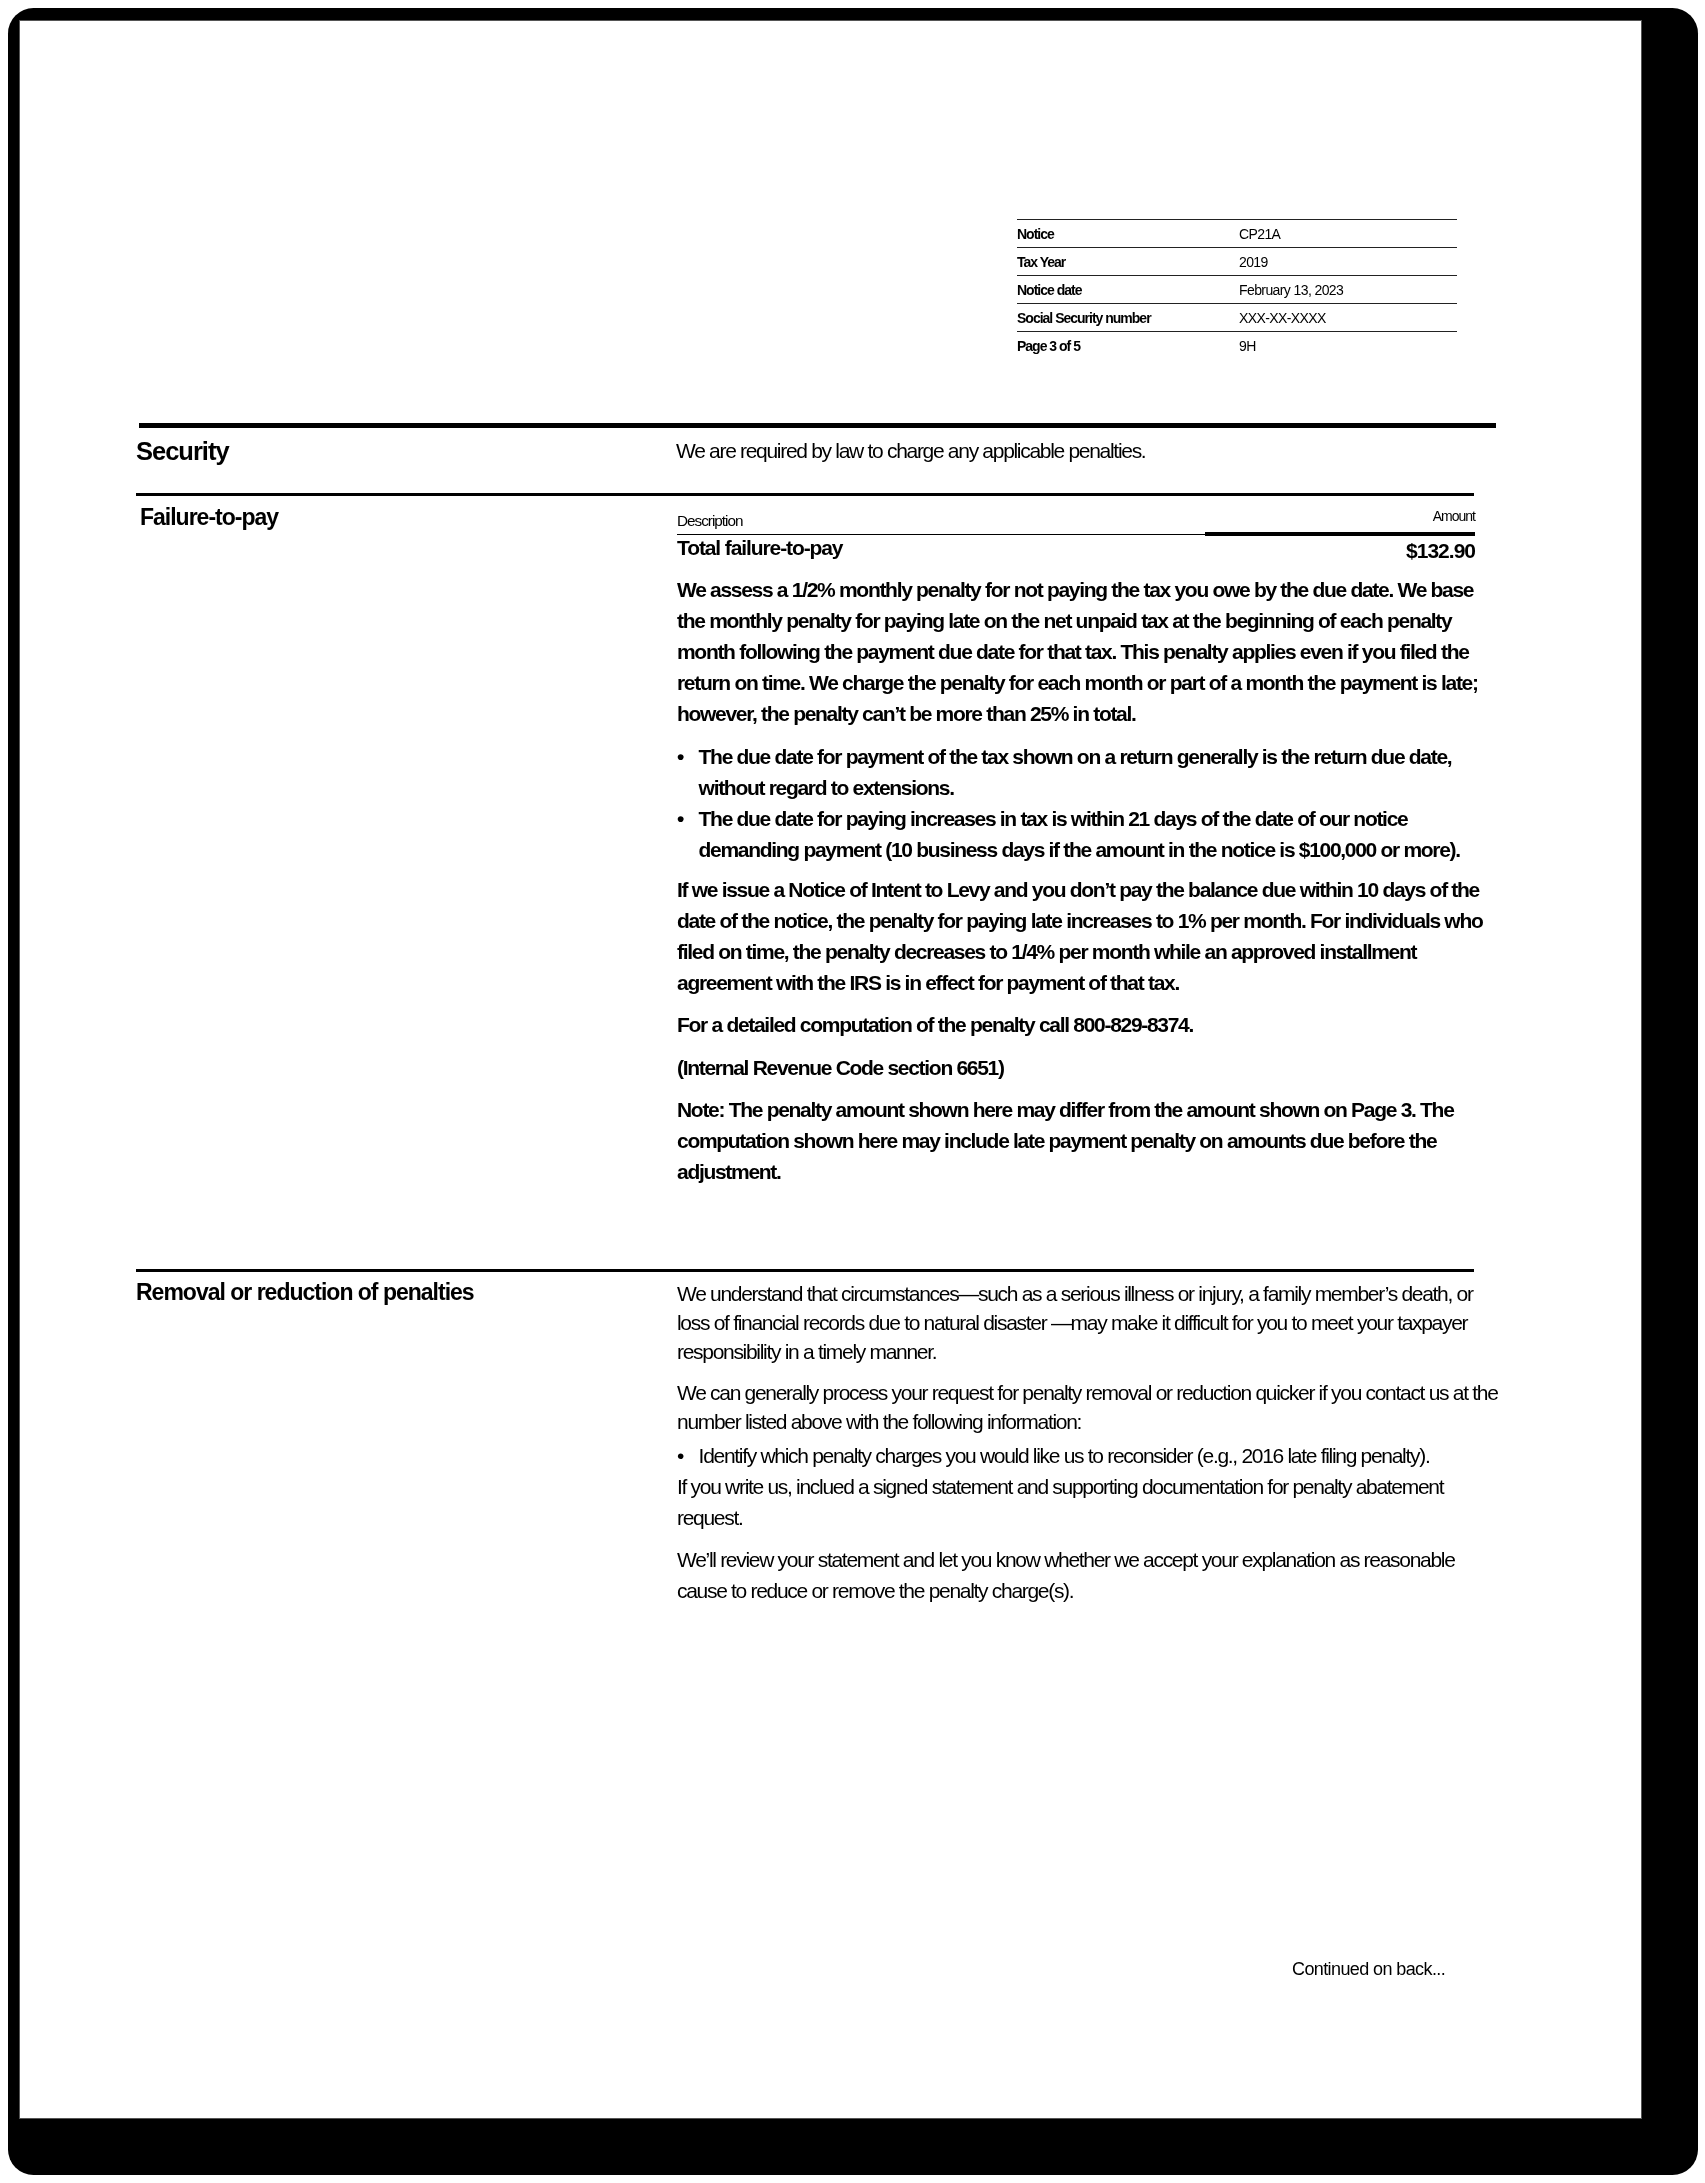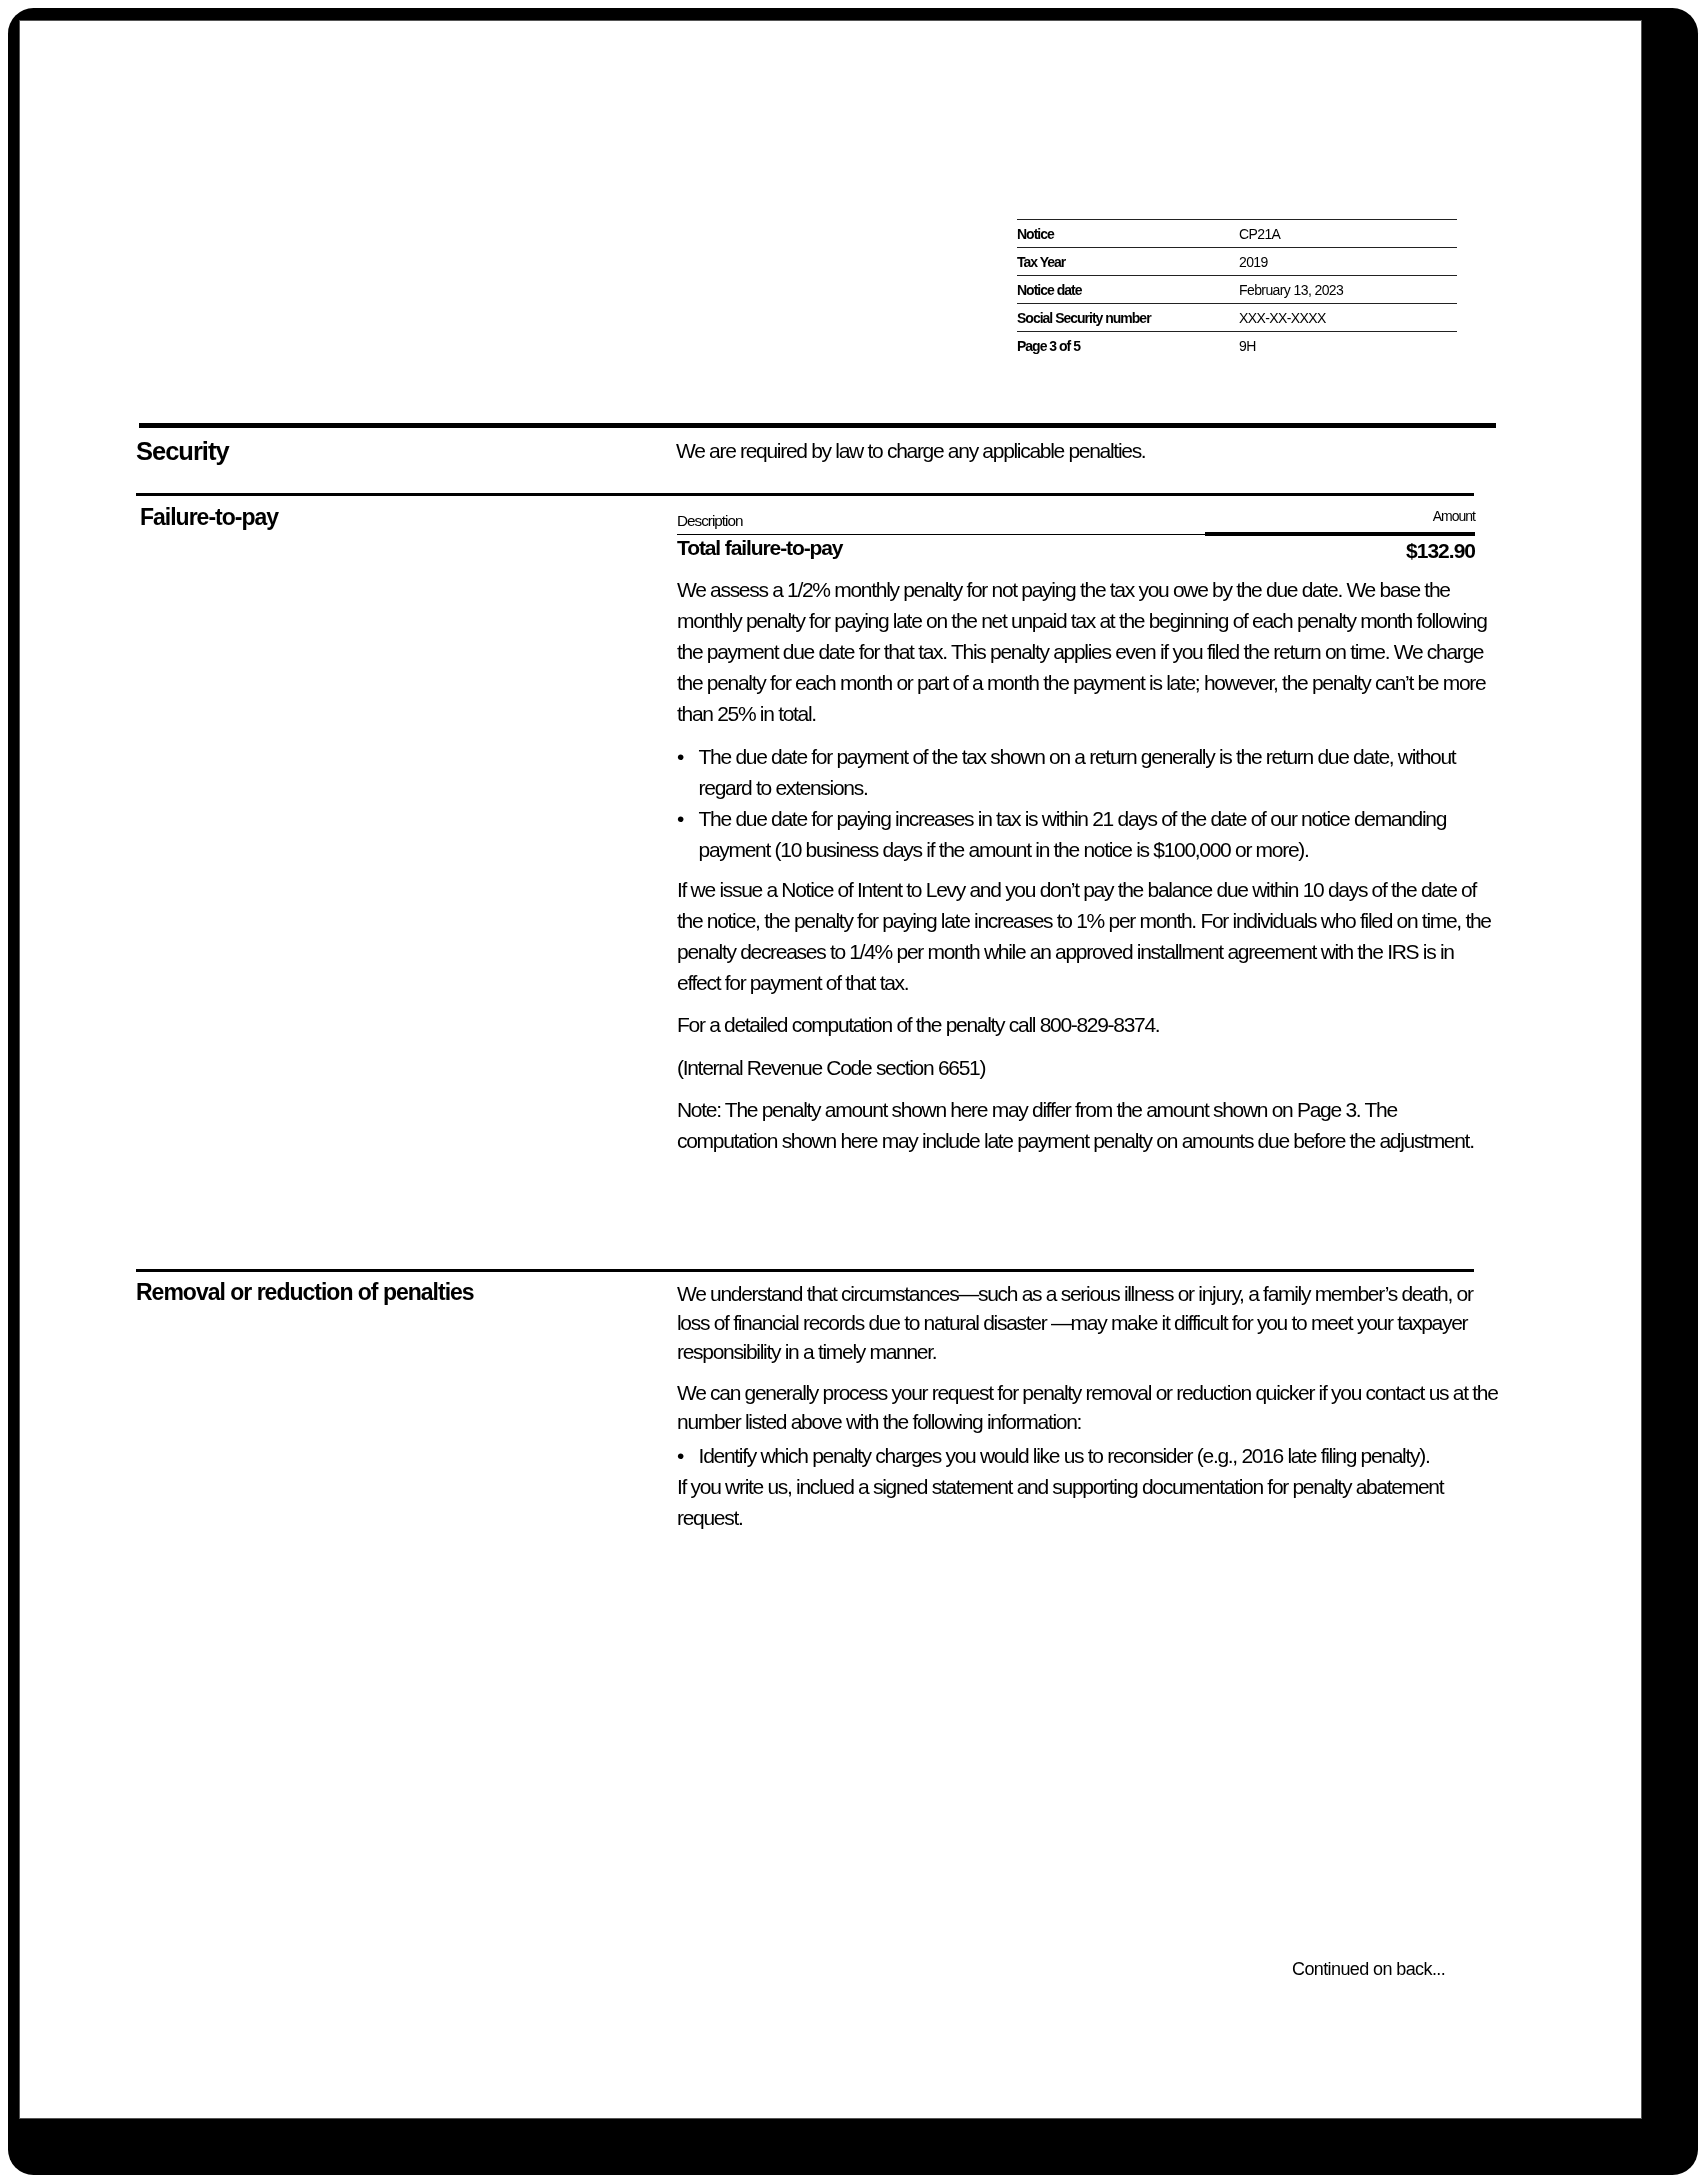--- a/index.html
+++ b/index.html
@@ -74,21 +74,21 @@
 
 <div class="tbl-head" style="top:512px;">
   <span class="desc">Description</span>
   <span class="amt-h">Amount</span>
   <div class="line1"></div>
   <div class="line2"></div>
   <span class="total">Total failure-to-pay</span>
   <span class="total-amt">$132.90</span>
 </div>
 
-<div class="body-col" style="top:574px;">
+<div class="body-col" style="top:574px;font-weight:bold;">
   <p>We assess a 1/2% monthly penalty for not paying the tax you owe by the due date. We base the monthly penalty for paying late on the net unpaid tax at the beginning of each penalty month following the payment due date for that tax. This penalty applies even if you filed the return on time. We charge the penalty for each month or part of a month the payment is late; however, the penalty can’t be more than 25% in total.</p>
   <ul class="bullets">
     <li>The due date for payment of the tax shown on a return generally is the return due date, without regard to extensions.</li>
     <li>The due date for paying increases in tax is within 21 days of the date of our notice demanding payment (10 business days if the amount in the notice is $100,000 or more).</li>
   </ul>
   <p>If we issue a Notice of Intent to Levy and you don’t pay the balance due within 10 days of the date of the notice, the penalty for paying late increases to 1% per month. For individuals who filed on time, the penalty decreases to 1/4% per month while an approved installment agreement with the IRS is in effect for payment of that tax.</p>
   <p>For a detailed computation of the penalty call 800-829-8374.</p>
   <p>(Internal Revenue Code section 6651)</p>
   <p>Note: The penalty amount shown here may differ from the amount shown on Page 3. The computation shown here may include late payment penalty on amounts due before the  adjustment.</p>
 </div>
@@ -96,16 +96,17 @@
 <div class="rule-thick" style="left:136px; top:1269px; width:1338px; height:3.2px;"></div>
 <div class="abs lh" style="left:136px; top:1279px;">Removal or reduction of penalties</div>
 
 <div class="body-col" style="top:1279px;">
   <p style="line-height:29px;">We understand that circumstances—such as a serious illness or injury, a family member’s death, or loss of financial records due to natural disaster —may make it difficult for you to meet your taxpayer responsibility in a timely manner.</p>
   <p style="margin-bottom:2.5px; line-height:29px;">We can generally process your request for penalty removal or reduction quicker if you contact us at the number listed above with the following information:</p>
   <ul class="bullets" style="margin-bottom:0;">
     <li>Identify which penalty charges you would like us to reconsider (e.g., 2016 late filing penalty).</li>
   </ul>
   <p>If you write us, inclued a signed statement and supporting documentation for penalty abatement request.</p>
+  <p>We’ll review your statement and let you know whether we accept your explanation as reasonable cause to reduce or remove the penalty charge(s).</p>
 </div>
 
 <div class="abs" style="left:1292px; top:1959px; font-size:18px; letter-spacing:-0.6px;">Continued on back...</div>
 
 
 </body></html>

